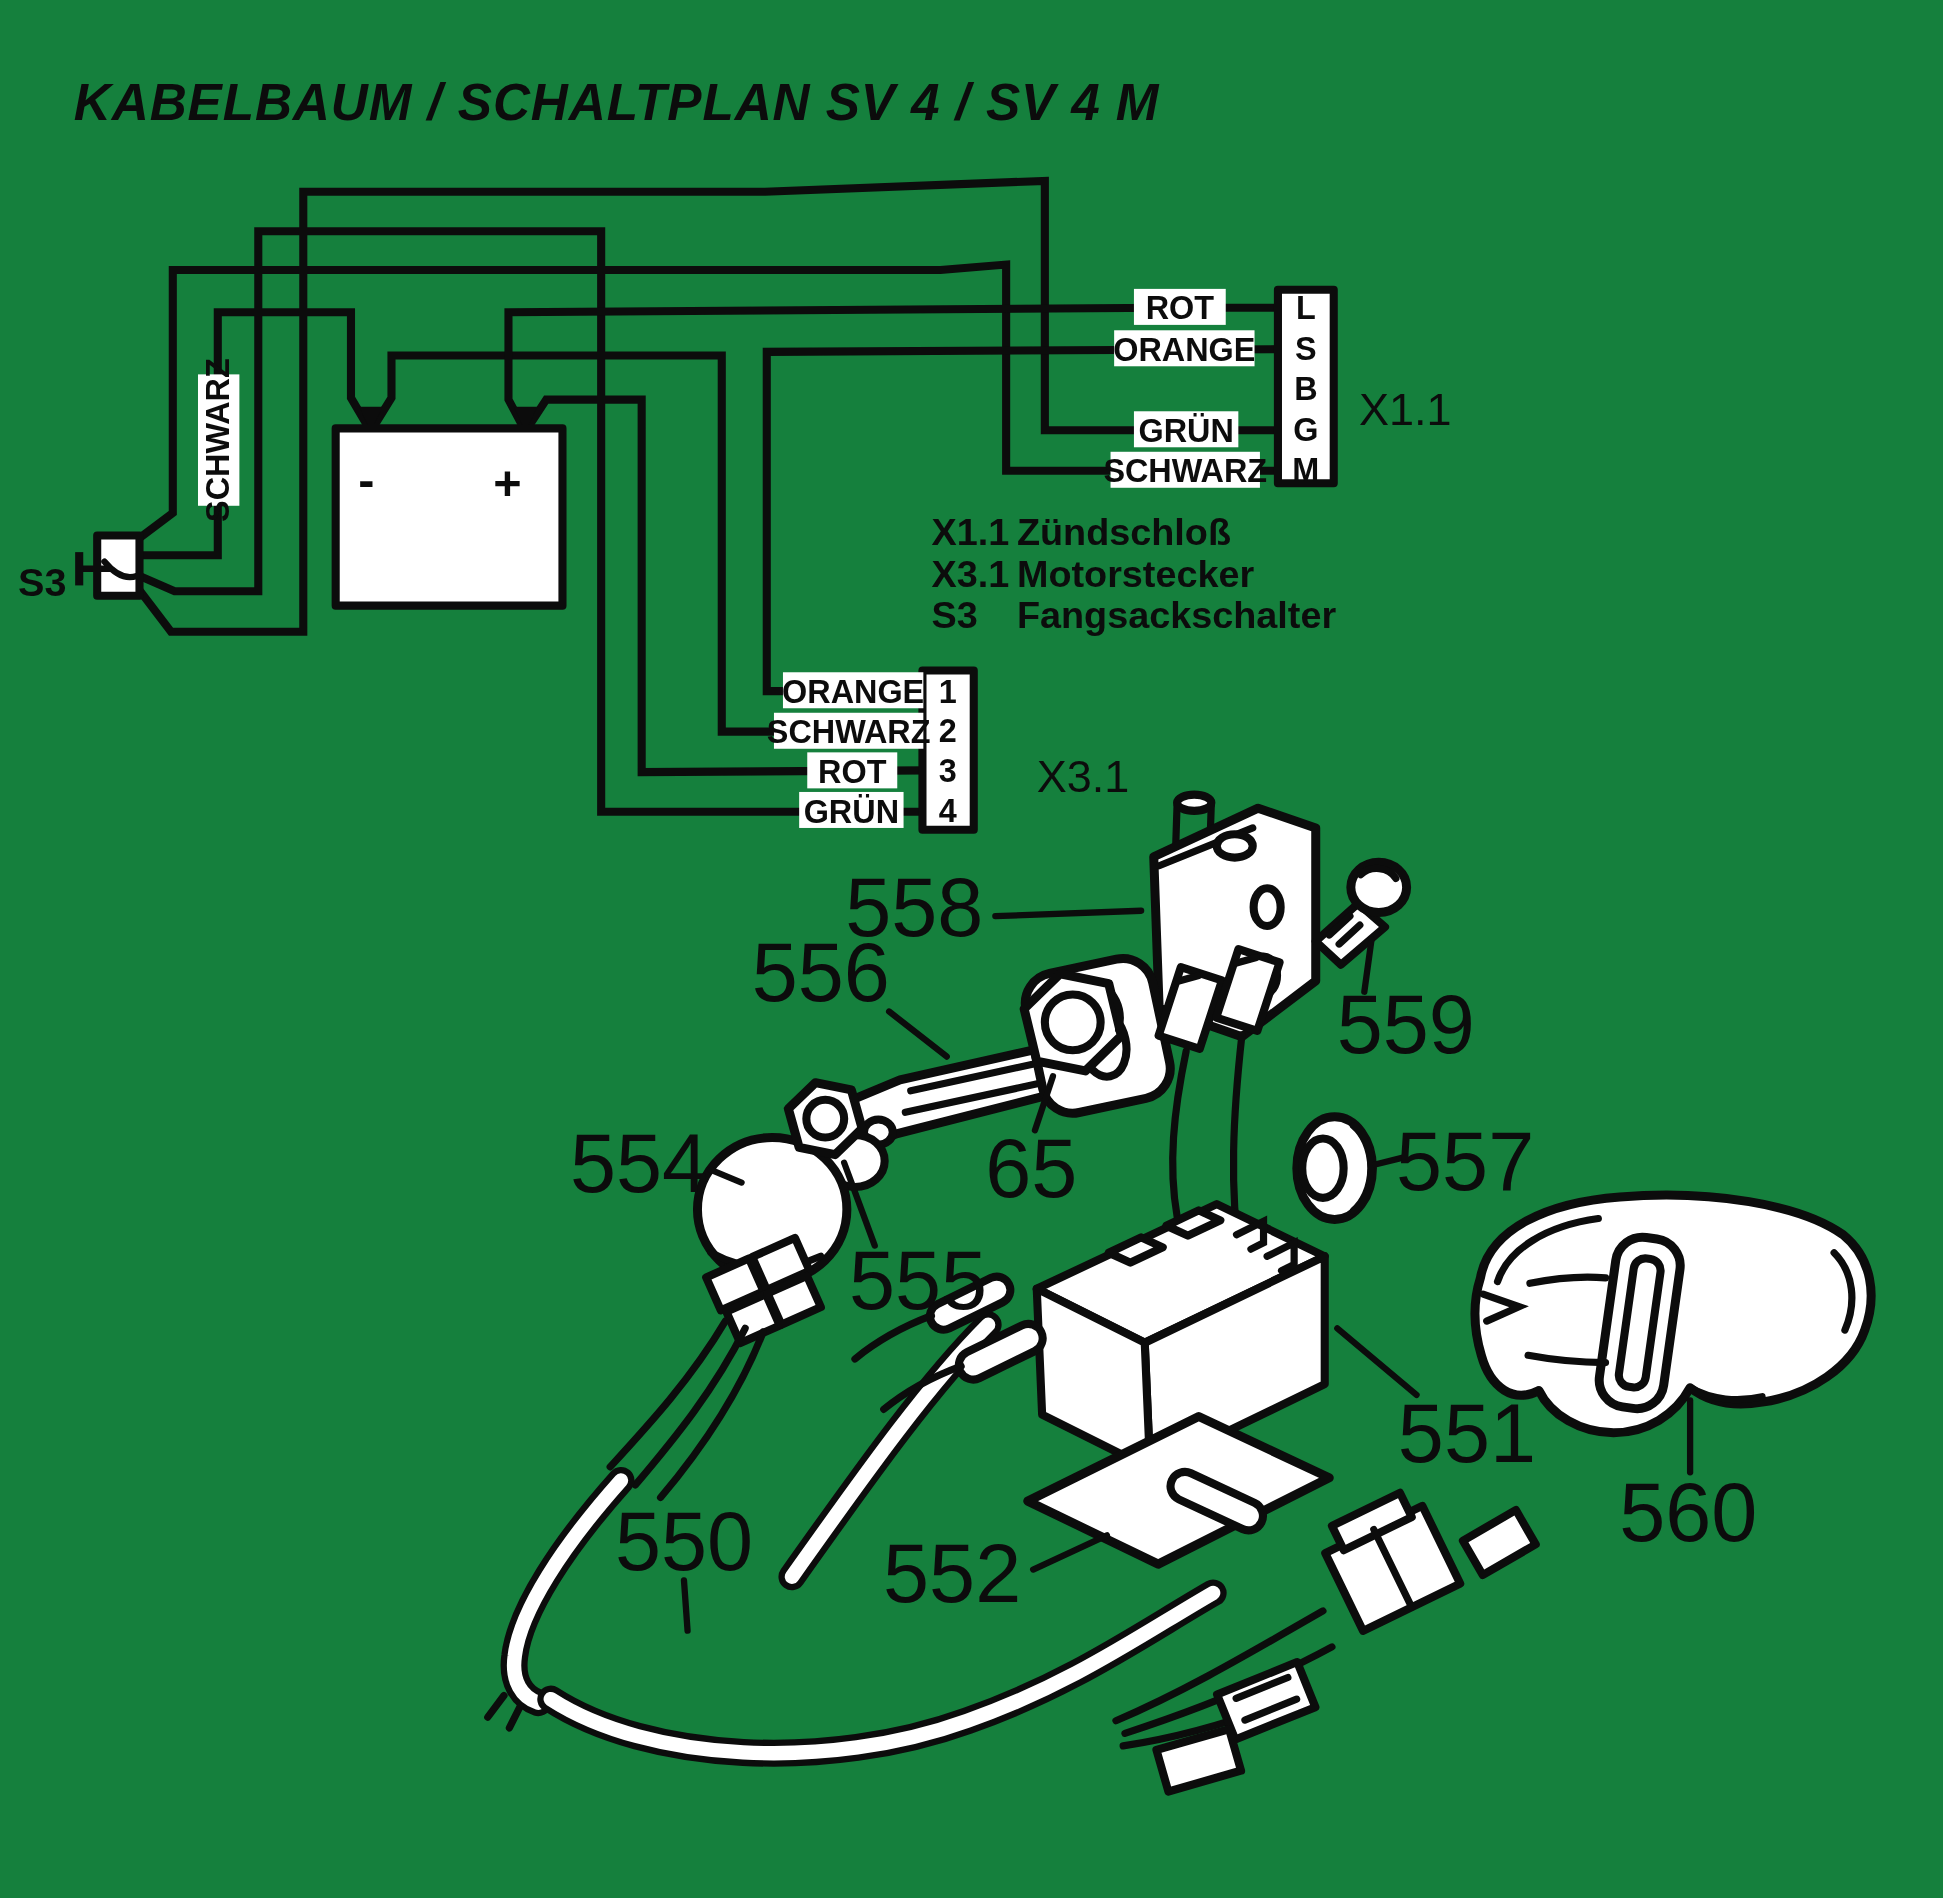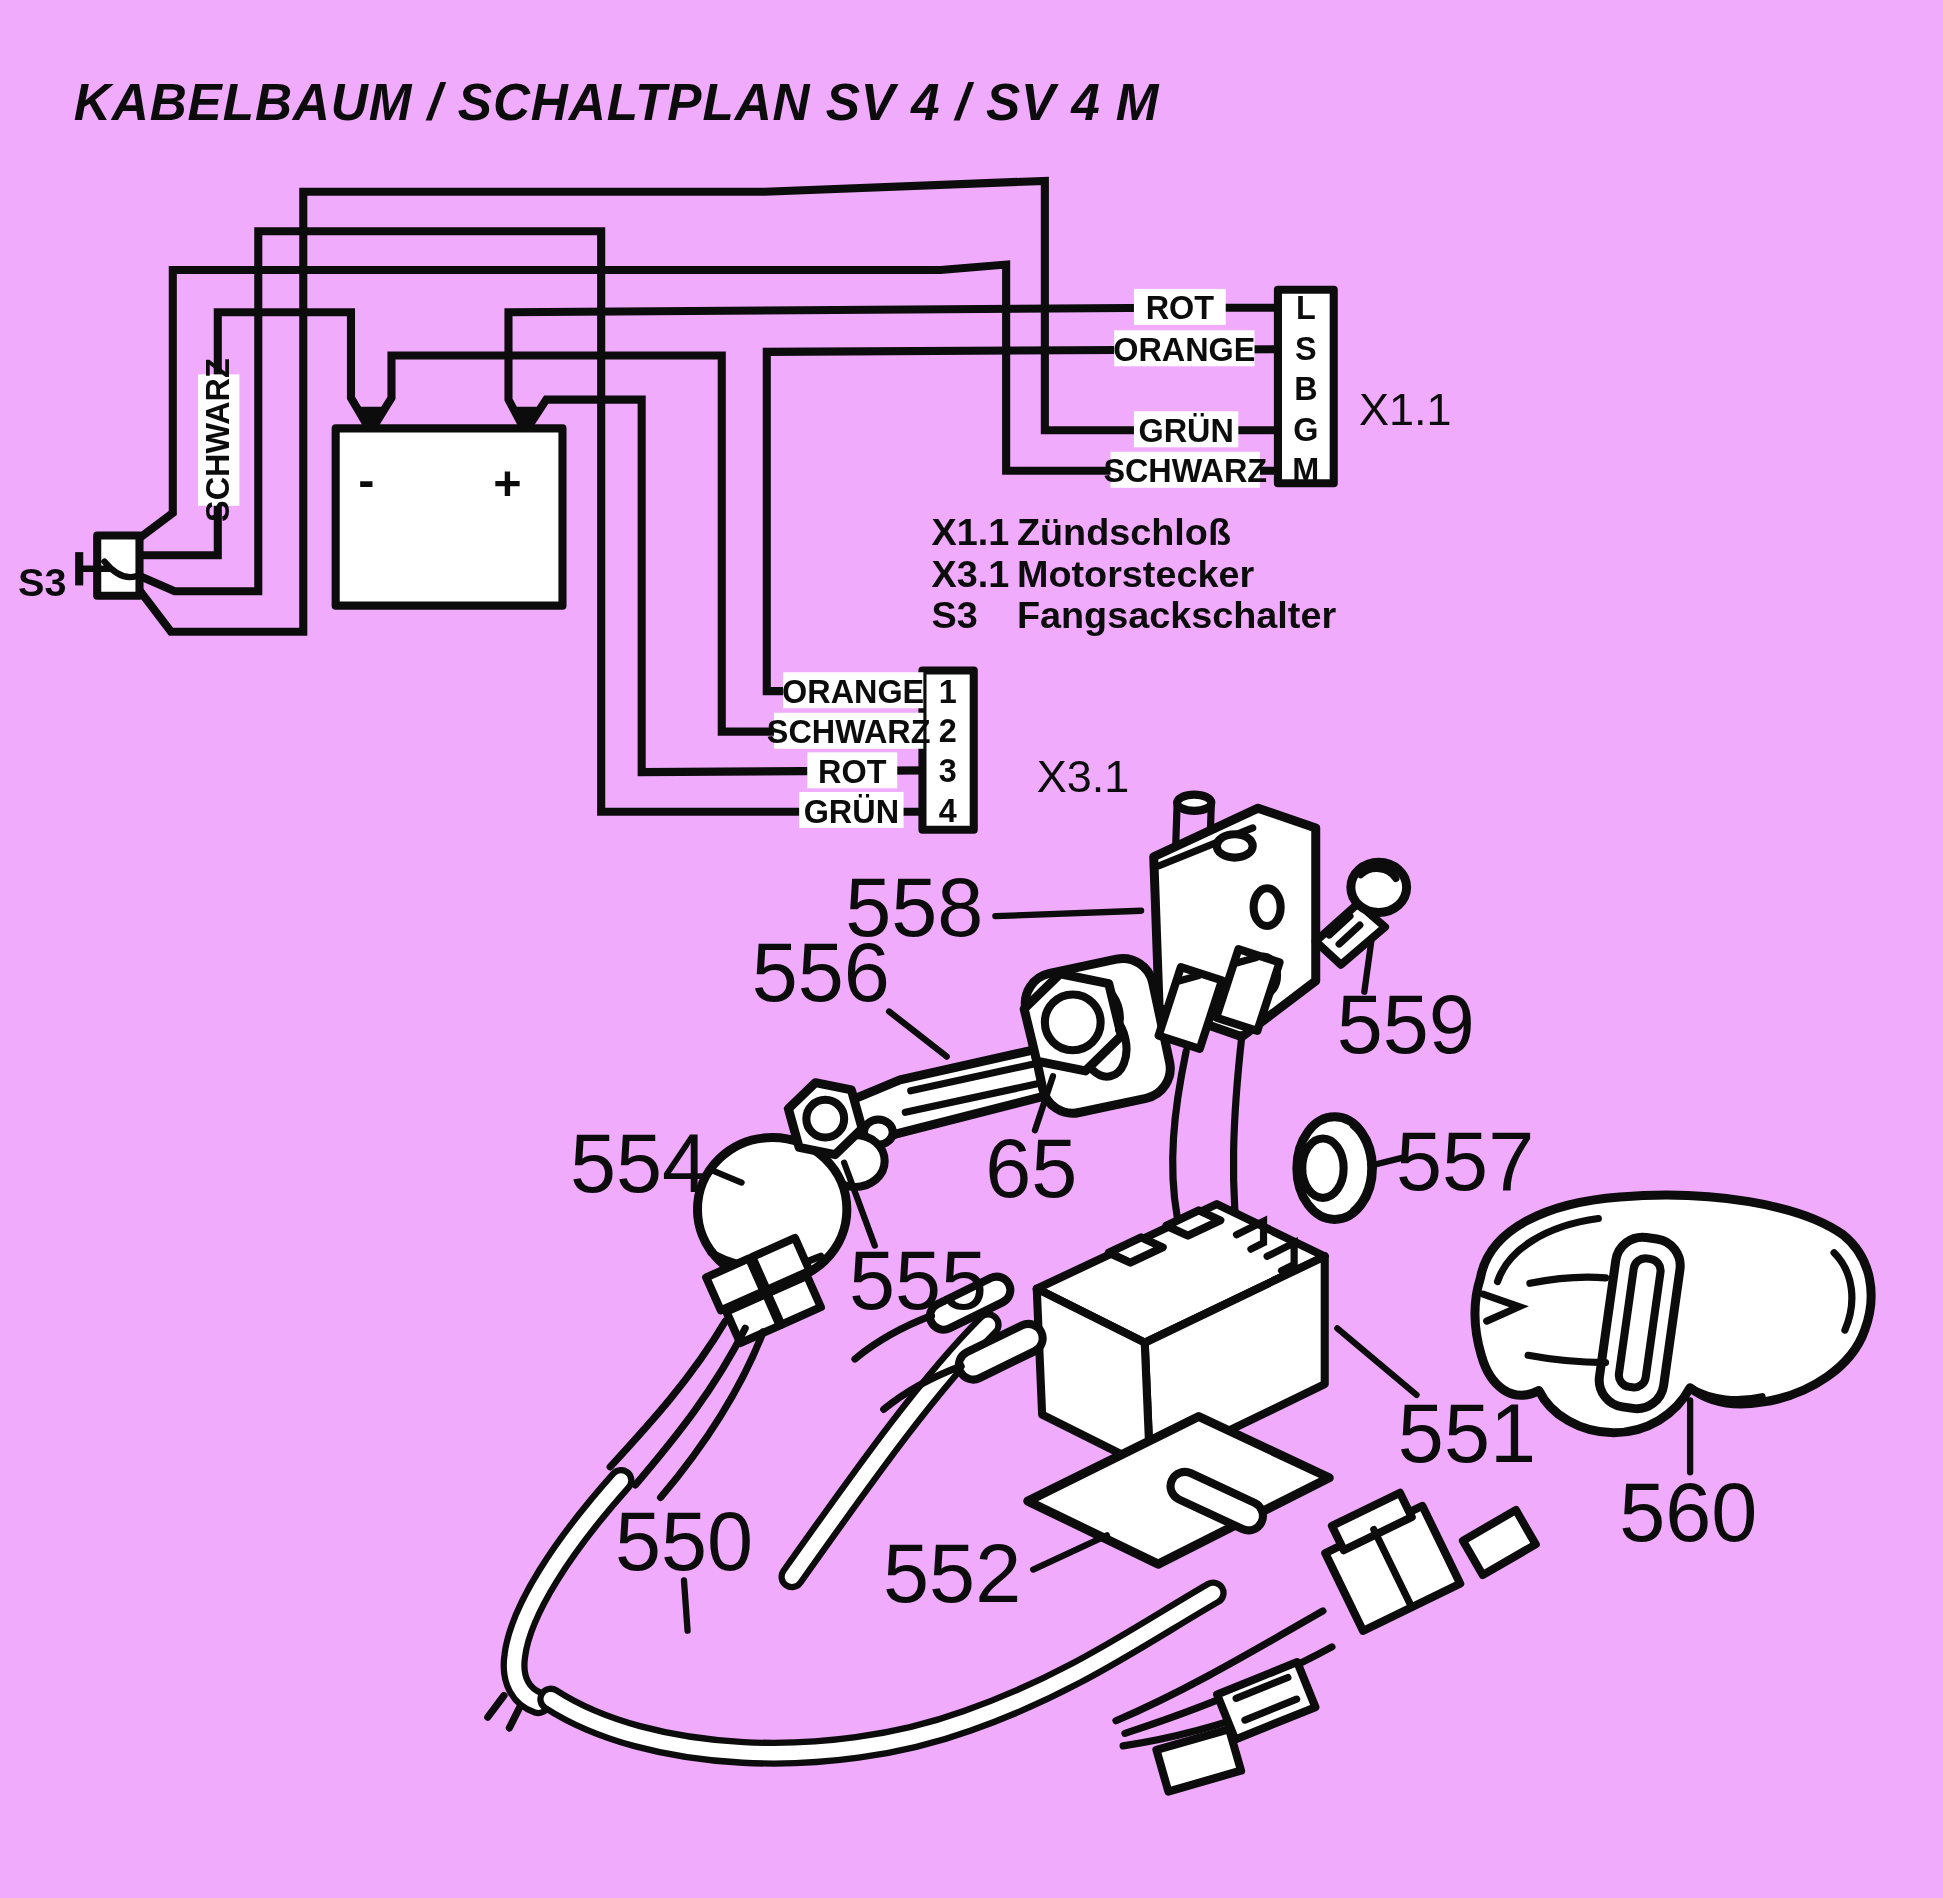--- a/index.html
+++ b/index.html
@@ -1,16 +1,16 @@
 <!DOCTYPE html>
 <html style="font-size:14.4px"><head>
 <meta charset="utf-8">
 <style>
   html,body{margin:0;padding:0;background:#ffffff;}
-  .page{position:relative;width:1943px;height:1898px;background:#f0abfc;overflow:hidden;}
+  .page{position:relative;width:1943px;height:1898px;background:#15803d;overflow:hidden;}
   svg{display:block;}
   text{fill:#0c0c0c;}
   .title{font:italic 700 57px "Liberation Sans", sans-serif;letter-spacing:1px;}
   .legend-key{font:700 42px "Liberation Sans", sans-serif;}
   .legend-label{font:700 42px "Liberation Sans", sans-serif;}
   .wire-label{font:700 36px "Liberation Sans", sans-serif;}
   .pin-label{font:700 36px "Liberation Sans", sans-serif;}
   .conn-name{font:400 50px "Liberation Sans", sans-serif;}
   .s3-label{font:700 44px "Liberation Sans", sans-serif;}
   .batt-sign{font:700 54px "Liberation Sans", sans-serif;}

